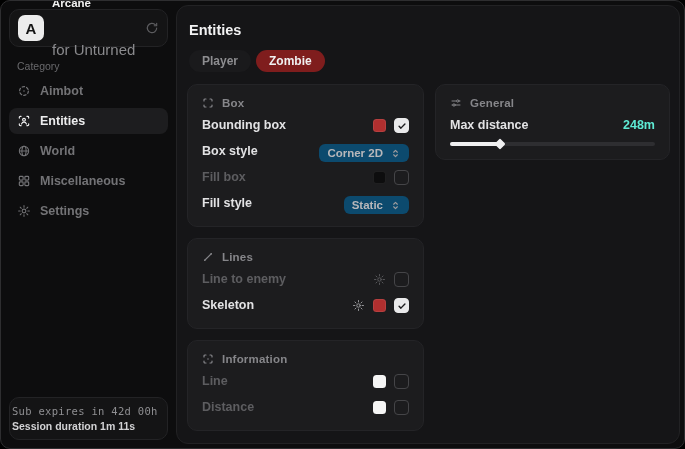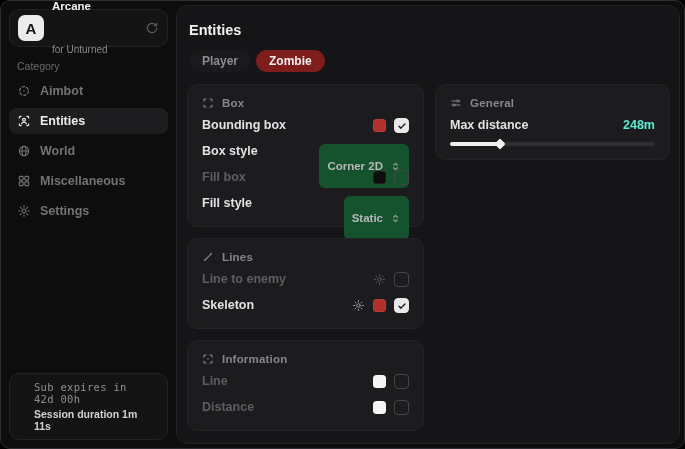--- a/index.html
+++ b/index.html
@@ -17,34 +17,34 @@
     background: #141415; border: 1px solid #232325; border-radius: 10px;
     padding: 6px 8px; height: 38px;
   }
   .brand-logo {
     width: 26px; height: 26px; border-radius: 7px; background: #ececec;
     color: #141414; font-weight: 700; font-size: 15px;
     display: flex; align-items: center; justify-content: center; flex: none;
   }
   .brand-text { display: flex; flex-direction: column; line-height: 1.15; flex: 1; min-width: 0; }
   .brand-title { color: #f0f0f0; font-size: 11.5px; font-weight: 700; }
-  .brand-sub { color: #8a8a8d; font-size: 10px; margin-top: 31px; }
+  .brand-sub { color: #8a8a8d; font-size: 15px; margin-top: 31px; }
   .brand-refresh { color: #5c5c5f; width: 14px; height: 14px; flex: none; }
   .cat-label { color: #69696c; font-size: 10.5px; margin: 13px 0 6px 8px; }
   .nav { display: flex; flex-direction: column; gap: 4px; }
   .nav-item {
     display: flex; align-items: center; gap: 9px; height: 26px;
     padding: 0 8px; border-radius: 8px; color: #737376; cursor: pointer;
   }
   .nav-item .nav-ic { width: 14px; height: 14px; flex: none; display: block; }
   .nav-item .nav-label { font-size: 12.5px; font-weight: 600; }
   .nav-item.active { background: #1d1d1f; color: #ededee; }
   .sub-card {
     margin-top: auto; background: #141415; border: 1px solid #232325;
-    border-radius: 10px; padding: 7px 24px;
+    border-radius: 10px; padding: 7px 2px;
   }
   .sub-line1 { font-family: "DejaVu Sans Mono", monospace; font-size: 10.5px; color: #8f8f92; letter-spacing: .3px; }
   .sub-line2 { font-size: 10.5px; color: #d2d2d4; font-weight: 600; margin-top: 3px; }
   
   .main {
     flex: 1; margin: 4px 4px 4px 0; background: #151517;
     border: 1px solid #222224; border-radius: 12px;
     padding: 14px 9px 14px 10px; display: flex; flex-direction: column; overflow: hidden;
   }
   .page-title { color: #f2f2f3; font-size: 14.5px; font-weight: 700; margin: 2px 0 12px 2px; }
@@ -73,22 +73,22 @@
   .row.disabled .gear-btn { color: #58585b; }
   .checkbox {
     width: 15px; height: 15px; border-radius: 4px;
     border: 1.5px solid #454548; background: transparent;
     display: flex; align-items: center; justify-content: center; cursor: pointer;
   }
   .checkbox svg { width: 10px; height: 10px; display: none; }
   .checkbox.checked { background: #e9e9ea; border-color: #e9e9ea; }
   .checkbox.checked svg { display: block; }
   .select {
-    display: flex; align-items: center; gap: 7px; background: #14532d;
-    border-radius: 6px; padding: 16px 8px; cursor: pointer;
+    display: flex; align-items: center; gap: 7px; background: #0c4a6e;
+    border-radius: 6px; padding: 3px 8px; cursor: pointer;
   }
   .select-value { font-size: 11.5px; color: #b7b7ba; font-weight: 600; }
   .select .sel-ic { width: 11px; height: 11px; color: #9a9a9d; display: block; }
   
   .slider-row { display: flex; align-items: center; margin-top: 9px; }
   .slider-value { margin-left: auto; font-size: 12.5px; color: #5eead4; font-weight: 600; }
   .slider-track { position: relative; height: 4px; background: #2e2e31; border-radius: 2px; margin-top: 10px; }
   .slider-fill { position: absolute; left: 0; top: 0; height: 4px; background: #f0f0f1; border-radius: 2px; }
   .slider-thumb {
     position: absolute; right: -4px; top: -2.5px; width: 8px; height: 8px;

